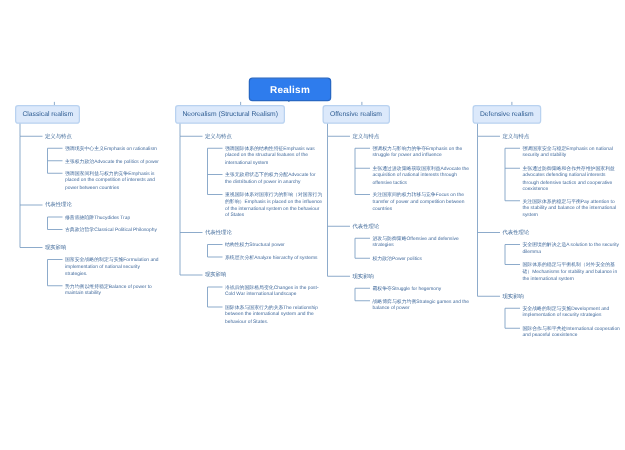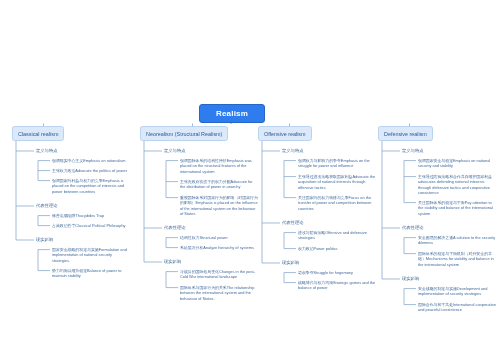--- a/index.html
+++ b/index.html
@@ -4,21 +4,21 @@
 <style>
   html,body{margin:0;padding:0;}
   body{
     width:500px;height:360px;
     background:#ffffff;
     font-family:"Liberation Sans","DejaVu Sans",sans-serif;
     color:#2f5d8f;
     overflow:hidden;
     position:relative;
   }
-  #canvas{position:absolute;inset:0;margin-top:42px;}
+  #canvas{position:absolute;inset:0;}
   svg.links{position:absolute;left:0;top:0;width:500px;height:360px;pointer-events:none;}
   svg.links path,svg.links line{stroke:#7d9fc4;stroke-width:.7;fill:none;}
 
   .root{
     position:absolute;
     left:199px;top:62px;
     width:64px;height:17px;
     background:#2e7ced;
     border:1px solid #2767c4;
     border-radius:3px;

